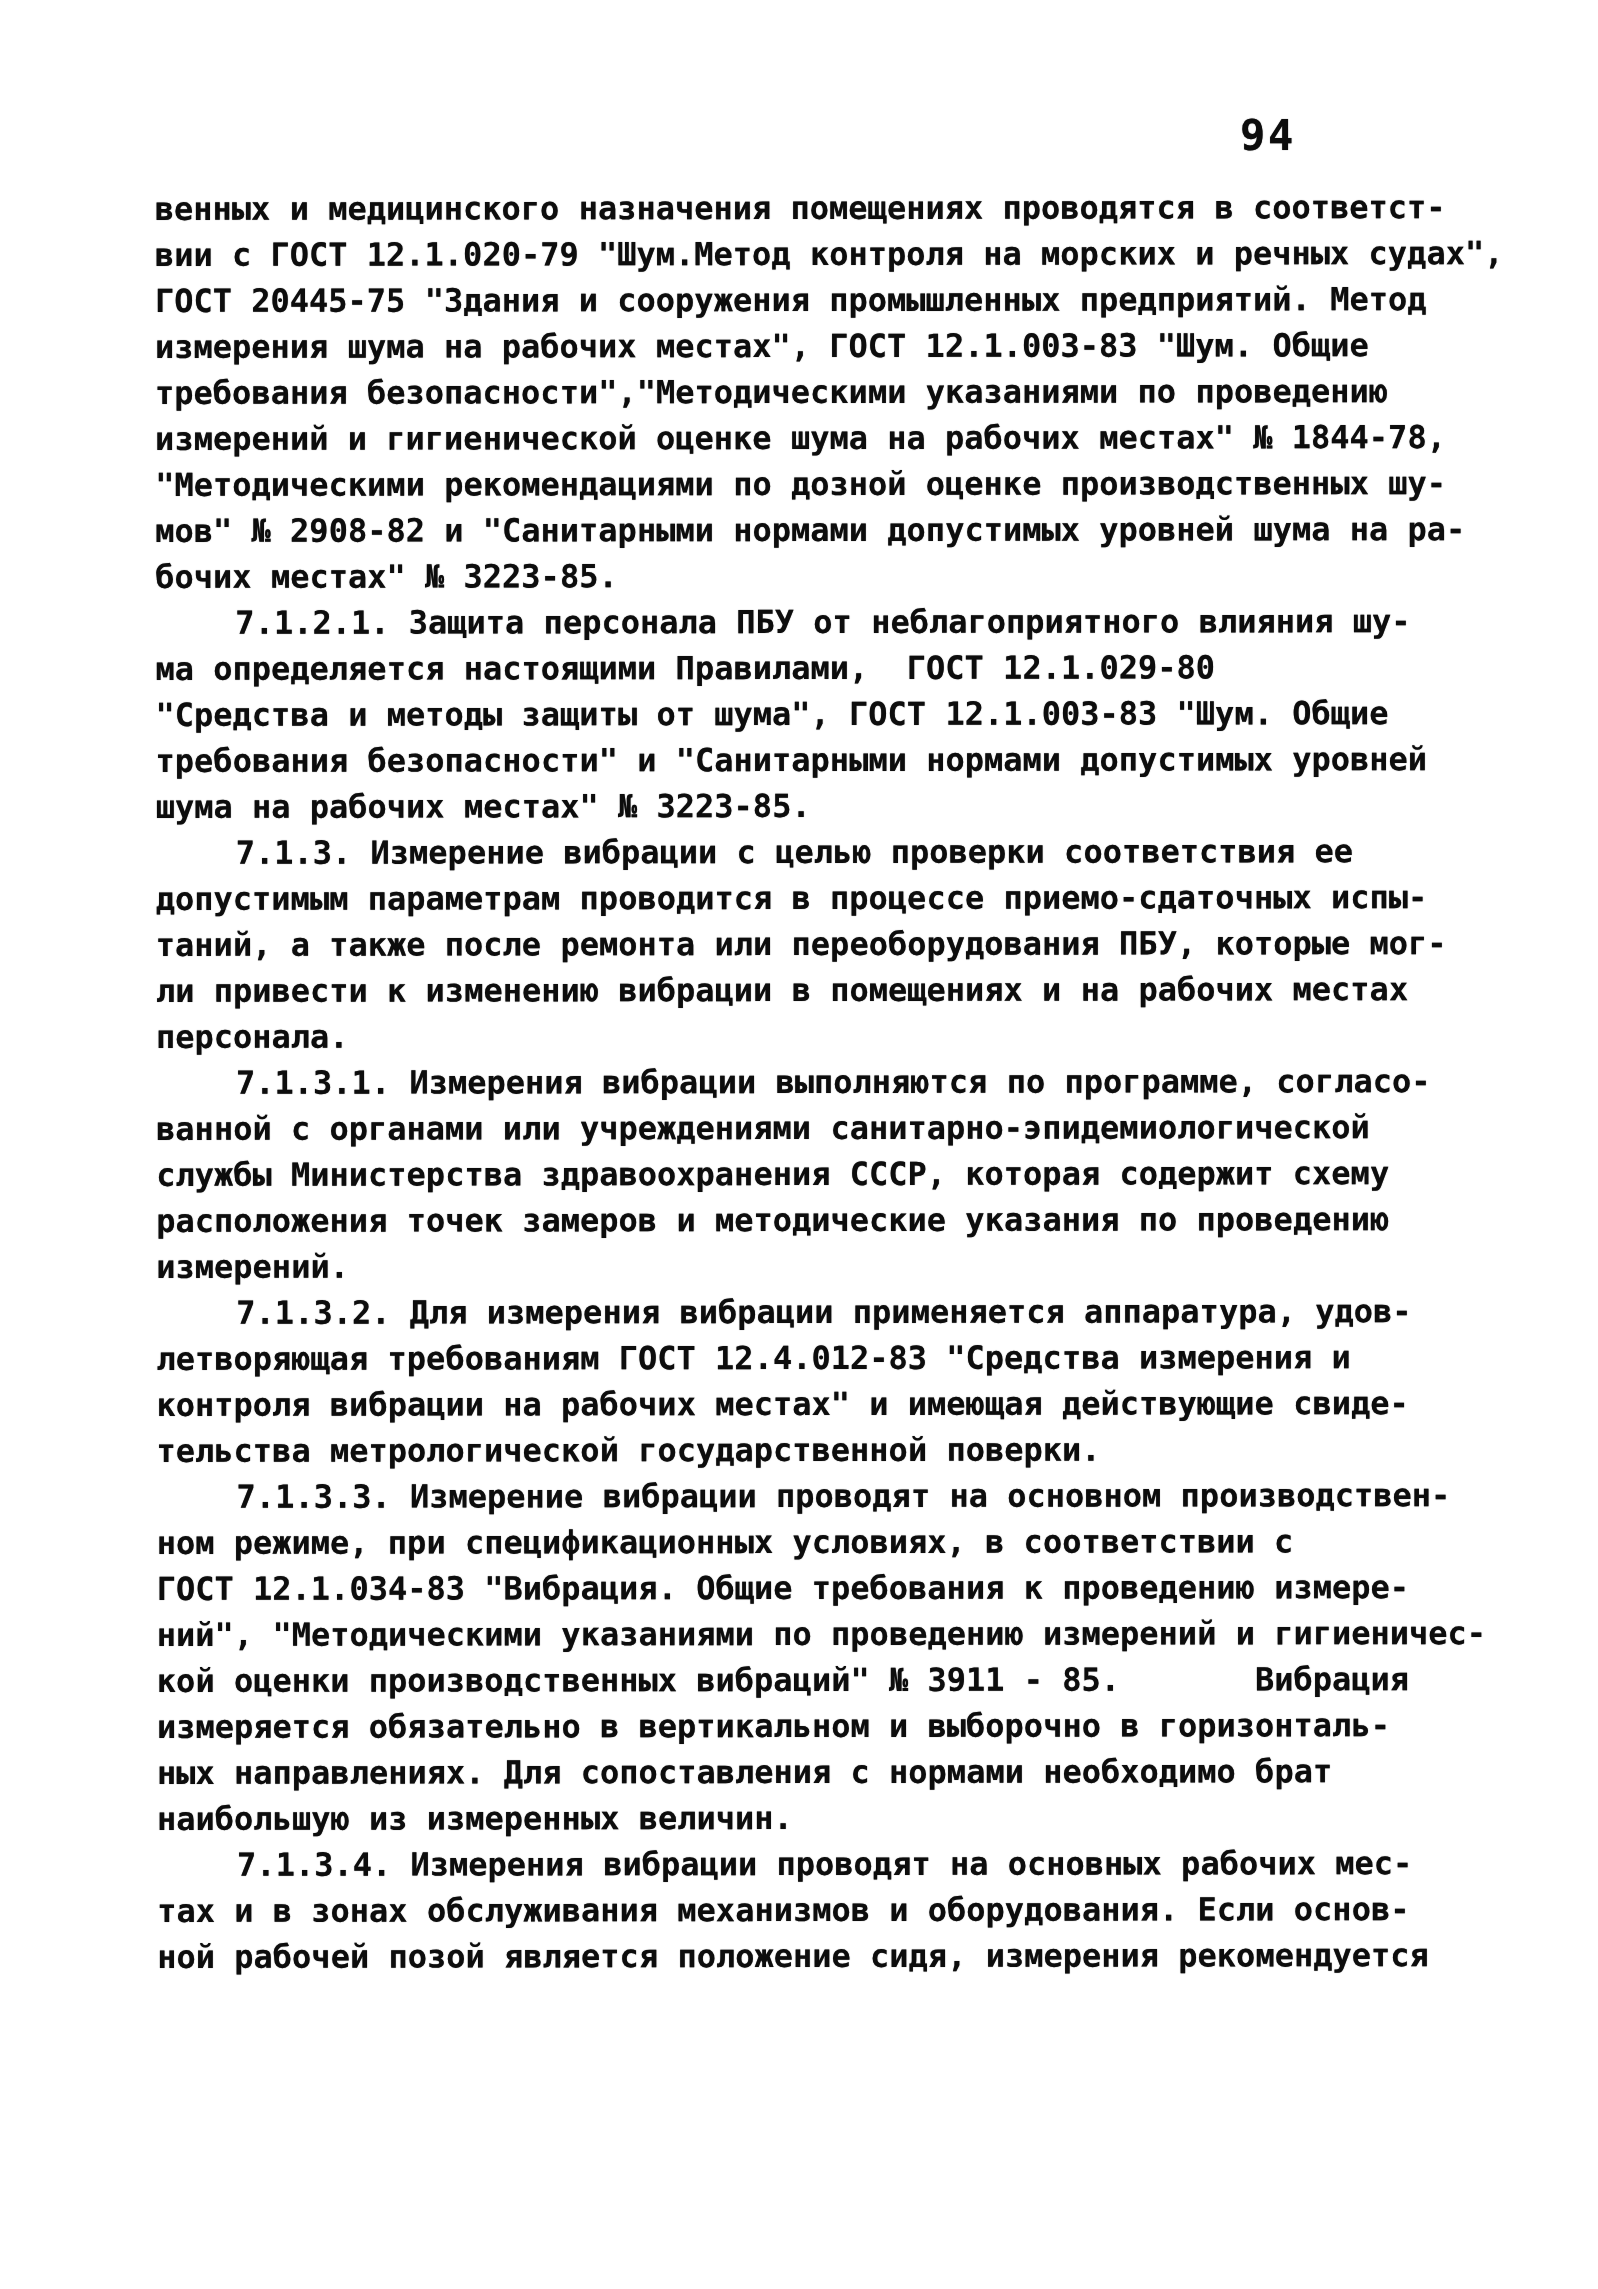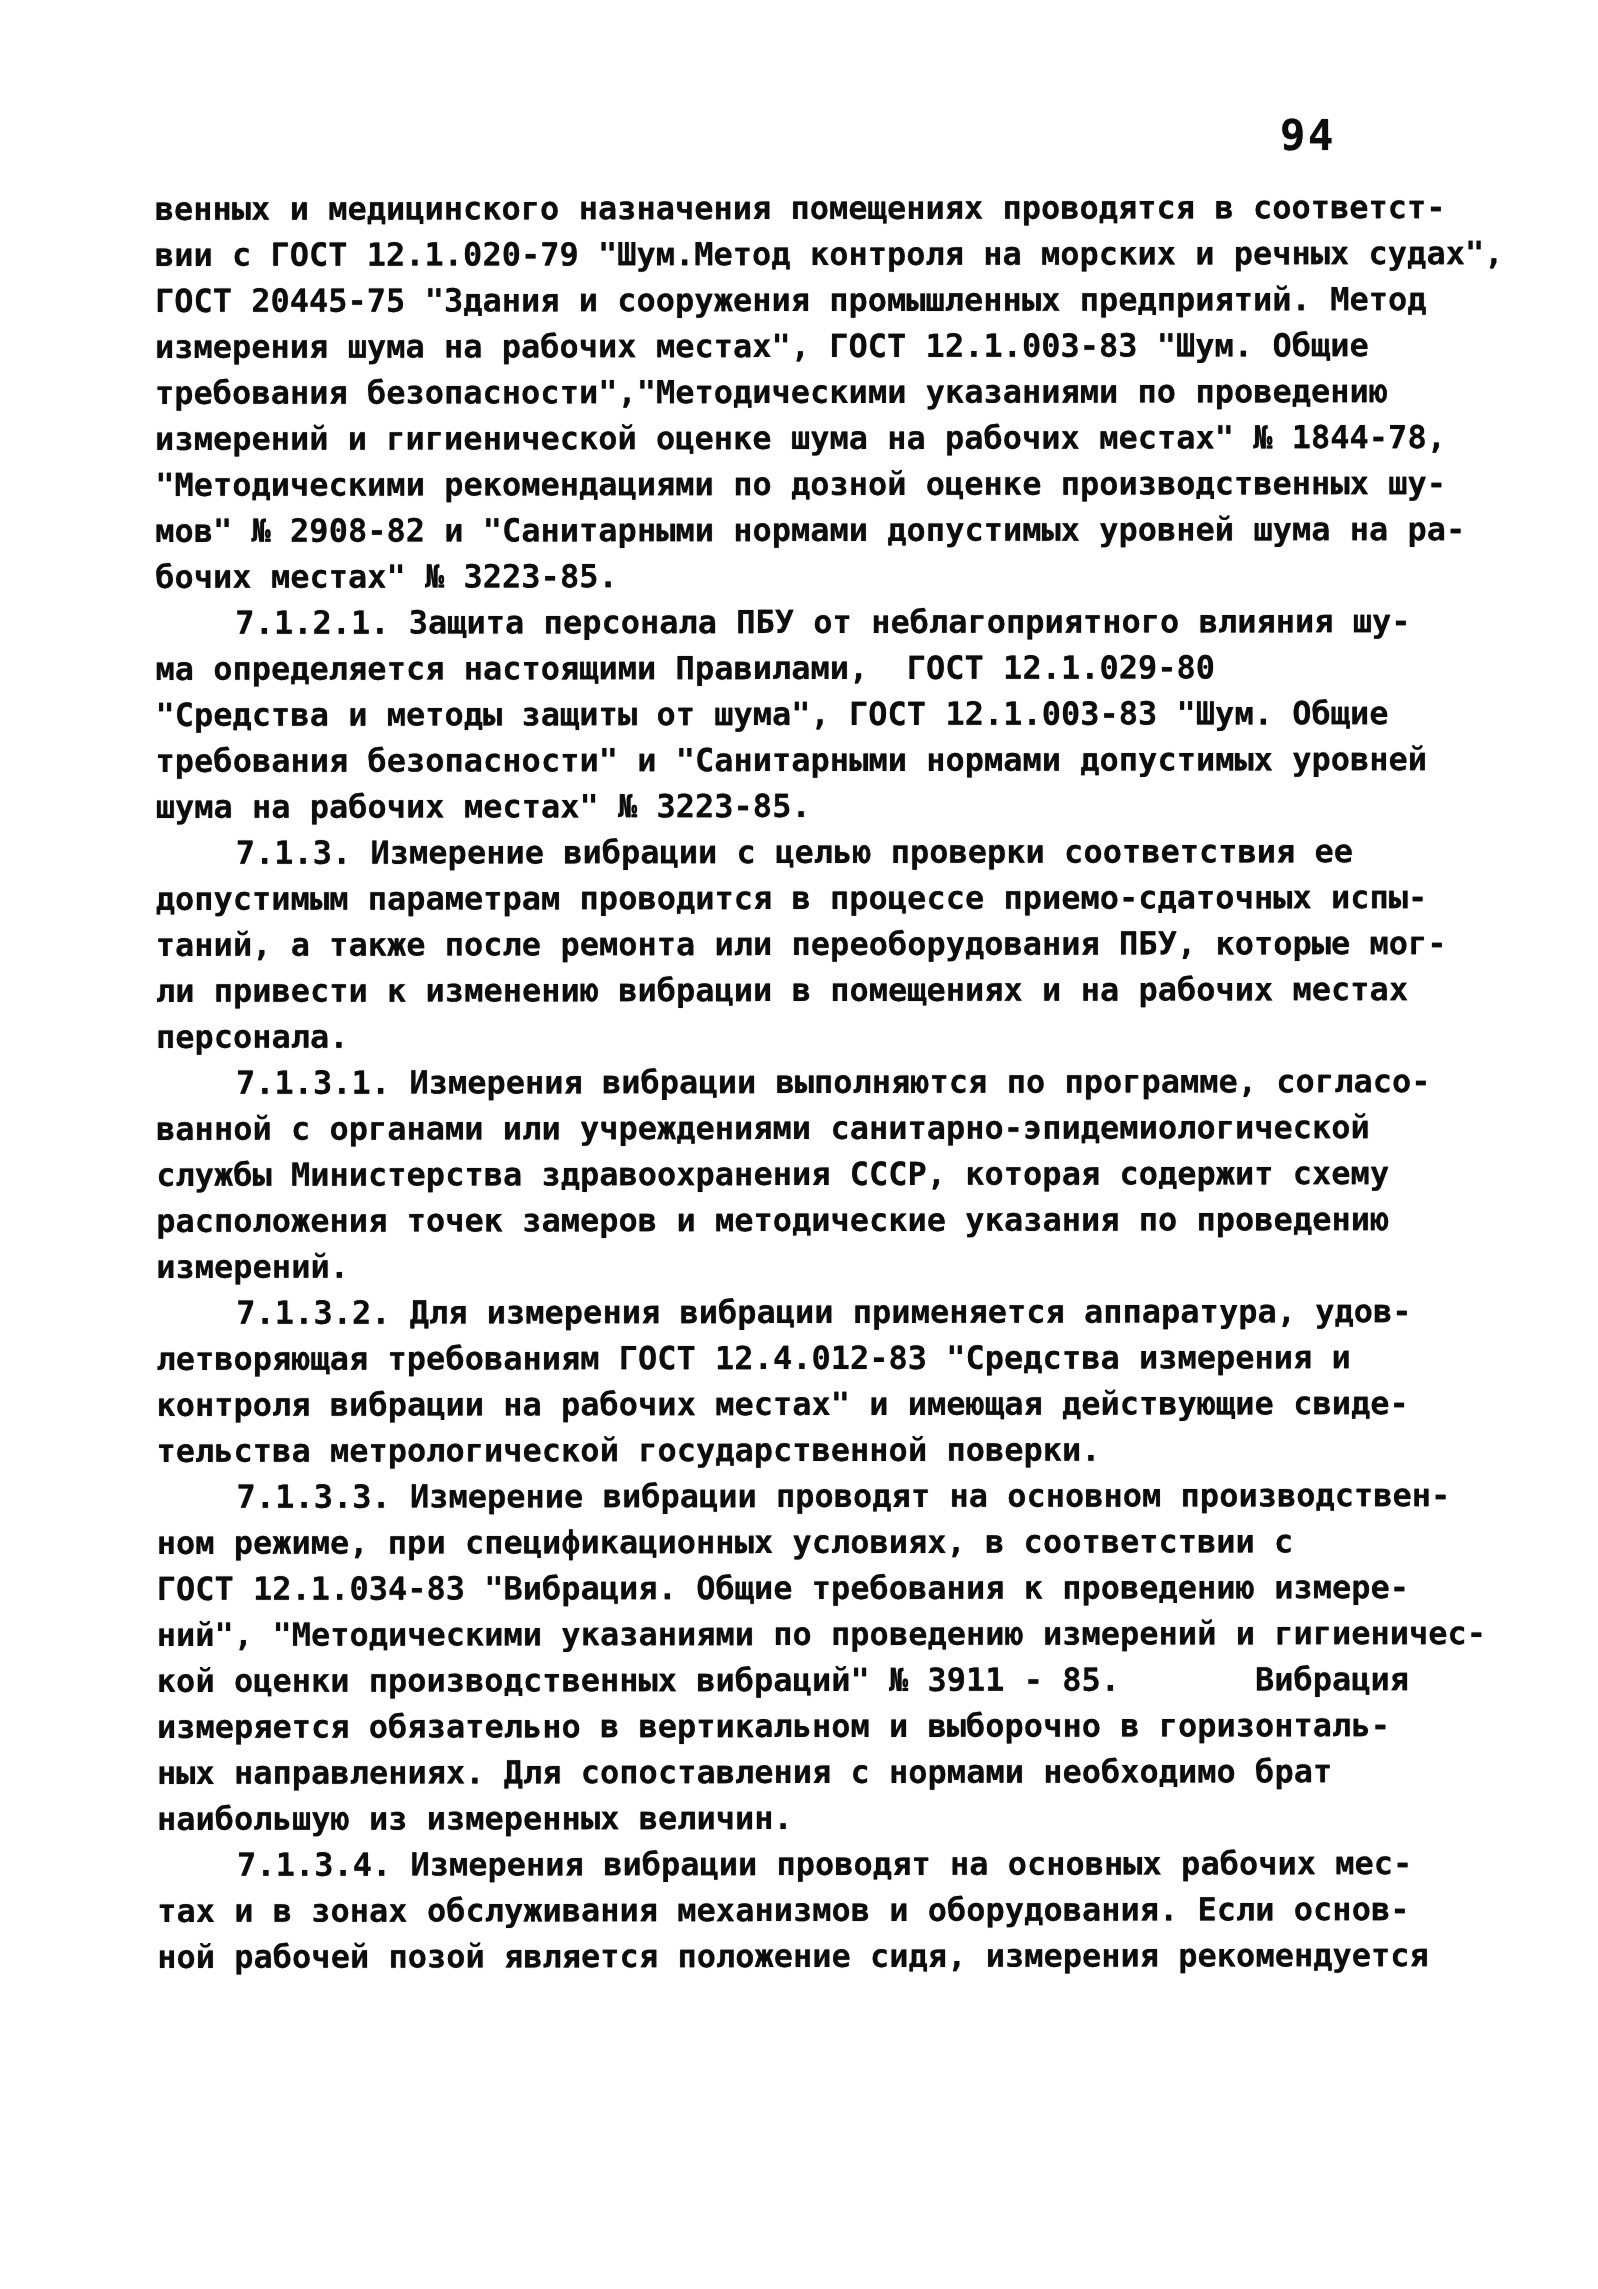--- a/index.html
+++ b/index.html
@@ -11,21 +11,21 @@
     position: relative;
     width: 1598px;
     height: 2289px;
     background: #ffffff;
     overflow: hidden;
     font-family: "DejaVu Sans Mono", "Liberation Mono", monospace;
     color: #0d0d0d;
   }
   .page-number {
     position: absolute;
-    left: 1280px;
+    left: 1240px;
     top: 111px;
     font-size: 42px;
     font-weight: 700;
     letter-spacing: 2.7px;
     text-shadow: 0 0 0.9px rgba(0,0,0,0.75);
   }
   .text-body {
     position: absolute;
     left: 156px;
     top: 185px;

